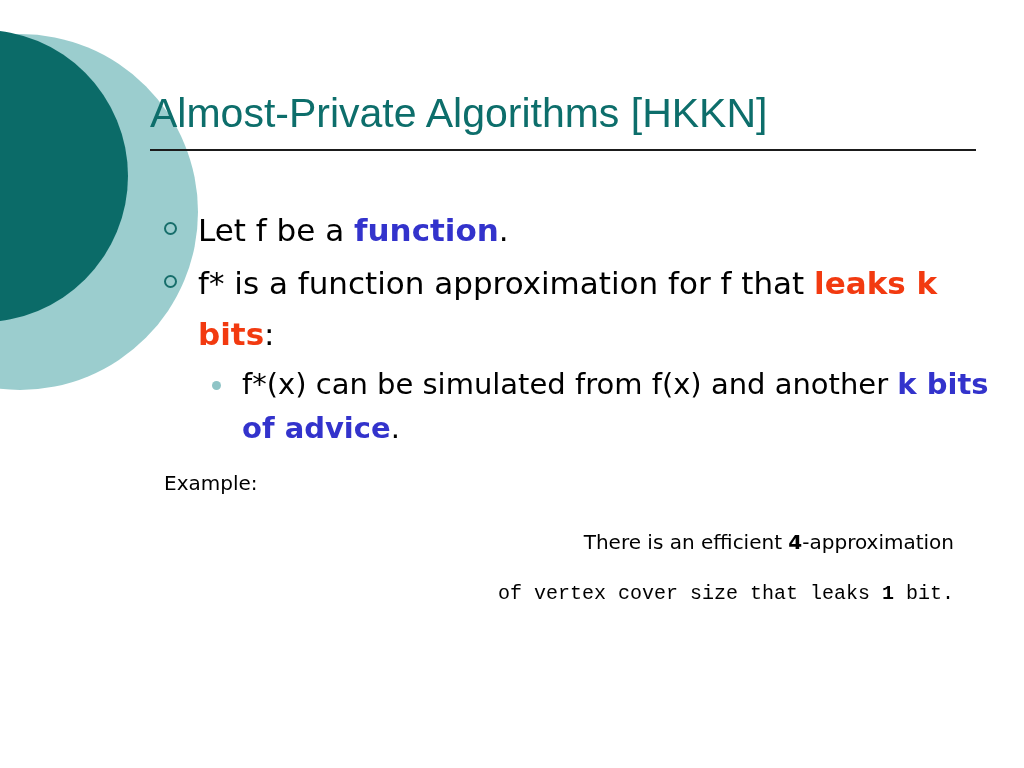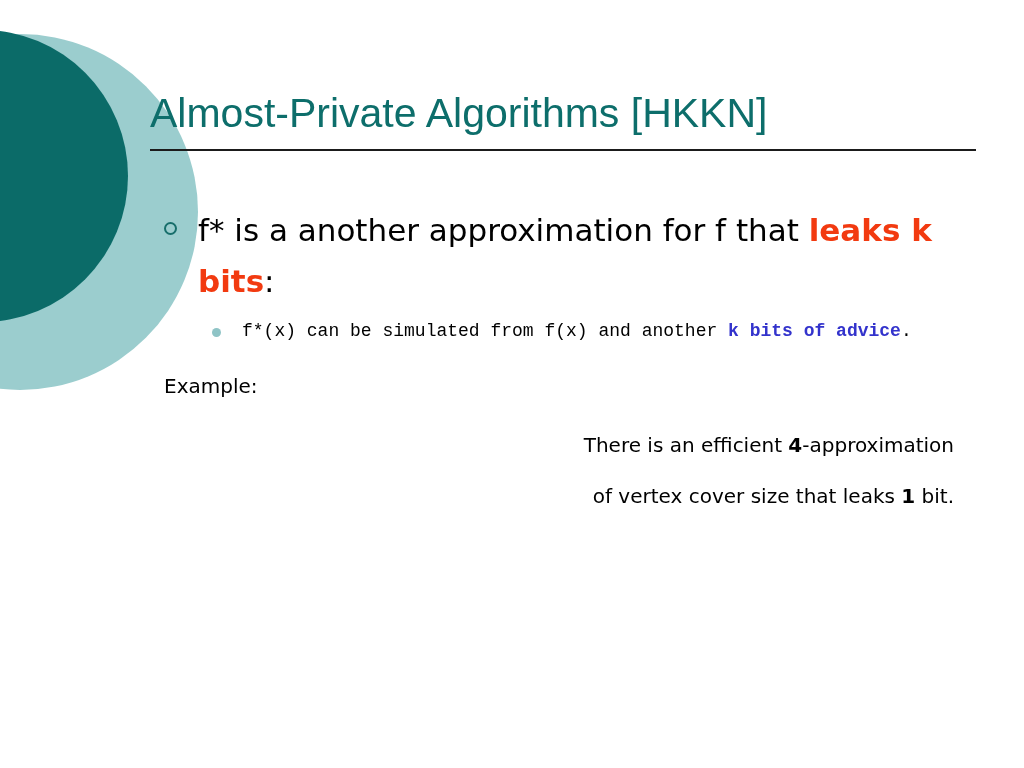--- a/index.html
+++ b/index.html
@@ -71,25 +71,24 @@
     width: 13px;
     height: 13px;
     border: 2px solid #176e6b;
     border-radius: 50%;
     box-sizing: border-box;
   }
 
   .l2 {
     position: relative;
     padding-left: 92px;
-    font-size: 18px;
+    font-size: 29px;
     line-height: 44px;
     max-width: 770px;
     margin-top: 1px;
-    font-family: Liberation Mono, monospace;
   }
   .l2 .mark {
     position: absolute;
     left: 62px;
     top: 19px;
     width: 9px;
     height: 9px;
     background: #8fc4c6;
     border-radius: 50%;
   }
@@ -98,21 +97,21 @@
     font-size: 20px;
     line-height: 51px;
     padding-left: 14px;
     max-width: 790px;
   }
   .plain.hang {
     padding-left: 14px;
     text-indent: 0;
     text-align: right;
   }
-  .plain .wrap2 { display: block; padding-left: 30px; }
+  .plain .wrap2 { display: block; padding-left: 30px; font-family: Liberation Mono, monospace; }
 
   .spacer-sm { height: 8px; }
 
   .b-blue { color: #3333cc; font-weight: bold; }
   .b-orange { color: #f23a10; font-weight: bold; }
   .b-black { font-weight: bold; }
 </style>
 </head>
 <body>
 
@@ -125,24 +124,28 @@
     </svg>
   </div>
 
   <div class="title-block">
     <div class="slide-title">Almost-Private Algorithms [HKKN]</div>
     <div class="title-rule"></div>
   </div>
 
   <div class="body-block">
 
+    <div class="l1">
+      <span class="mark"></span>
+      <span>Let f be a </span><span class="b-blue">function</span><span>.</span>
+    </div>
 
     <div class="l1">
       <span class="mark"></span>
-      <span>f* is a another approximation for f that </span><span class="b-orange">leaks k bits</span><span>:</span>
+      <span>f* is a function approximation for f that </span><span class="b-orange">leaks k bits</span><span>:</span>
     </div>
 
     <div class="l2">
       <span class="mark"></span>
       <span>f*(x) can be simulated from f(x) and another </span><span class="b-blue">k bits of advice</span><span>.</span>
     </div>
 
     <div class="spacer-sm"></div>
 
     <div class="plain">

